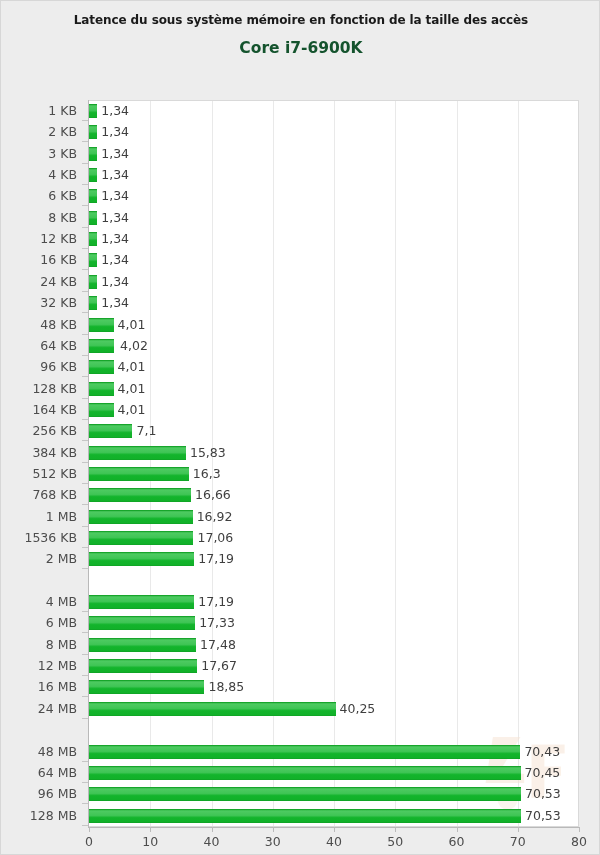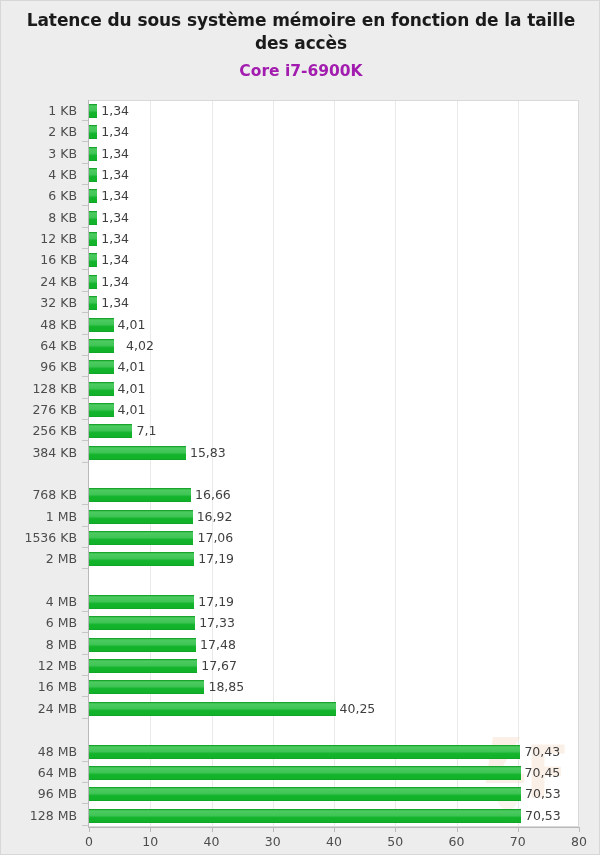--- a/index.html
+++ b/index.html
@@ -25,32 +25,32 @@
 
   
   .title-block {
     position: absolute;
     left: 0;
     top: 8px;
     width: 600px;
     text-align: center;
   }
   .chart-title {
-    font-size: 17px;
+    font-size: 12px;
     font-weight: bold;
     color: #1a1a1a;
     line-height: 23px;
     padding: 0 20px;
     letter-spacing: -0.1px;
   }
   .chart-subtitle {
     margin-top: 6px;
     font-size: 15.5px;
     font-weight: bold;
-    color: #a21caf;
+    color: #14532d;
     line-height: 20px;
   }
 
   
   .plot-frame {
     position: absolute;
     left: 87px;
     top: 99px;
     width: 491px;
     height: 727px;
@@ -278,51 +278,57 @@
       <div class="row" style="top: 213.5px;">
         <div class="cat-label">48 KB</div>
         <div class="y-tick"></div>
         <div class="bar" title="48 KB: 4,01" style="width: 24.5612px;"></div>
         <div class="bar-value" style="left: 112.561px;">4,01</div>
       </div>
       <div class="row" style="top: 234.85px;">
         <div class="cat-label">64 KB</div>
         <div class="y-tick"></div>
         <div class="bar" title="64 KB: 4,02" style="width: 24.6225px;"></div>
-        <div class="bar-value" style="left: 121px;">4,02</div>
+        <div class="bar-value" style="left: 115px;">4,02</div>
       </div>
       <div class="row" style="top: 256.2px;">
         <div class="cat-label">96 KB</div>
         <div class="y-tick"></div>
         <div class="bar" title="96 KB: 4,01" style="width: 24.5612px;"></div>
         <div class="bar-value" style="left: 112.561px;">4,01</div>
       </div>
       <div class="row" style="top: 277.55px;">
         <div class="cat-label">128 KB</div>
         <div class="y-tick"></div>
         <div class="bar" title="128 KB: 4,01" style="width: 24.5612px;"></div>
         <div class="bar-value" style="left: 112.561px;">4,01</div>
       </div>
       <div class="row" style="top: 298.9px;">
-        <div class="cat-label">276 KB</div>
+        <div class="cat-label">164 KB</div>
         <div class="y-tick"></div>
         <div class="bar" title="192 KB: 4,01" style="width: 24.5612px;"></div>
         <div class="bar-value" style="left: 112.561px;">4,01</div>
       </div>
       <div class="row" style="top: 320.25px;">
         <div class="cat-label">256 KB</div>
         <div class="y-tick"></div>
         <div class="bar" title="256 KB: 7,1" style="width: 43.4875px;"></div>
         <div class="bar-value" style="left: 131.488px;">7,1</div>
       </div>
       <div class="row" style="top: 341.6px;">
         <div class="cat-label">384 KB</div>
         <div class="y-tick"></div>
         <div class="bar" title="384 KB: 15,83" style="width: 96.9587px;"></div>
         <div class="bar-value" style="left: 184.959px;">15,83</div>
+      </div>
+      <div class="row" style="top: 362.95px;">
+        <div class="cat-label">512 KB</div>
+        <div class="y-tick"></div>
+        <div class="bar" title="512 KB: 16,3" style="width: 99.8375px;"></div>
+        <div class="bar-value" style="left: 187.838px;">16,3</div>
       </div>
       <div class="row" style="top: 384.3px;">
         <div class="cat-label">768 KB</div>
         <div class="y-tick"></div>
         <div class="bar" title="768 KB: 16,66" style="width: 102.042px;"></div>
         <div class="bar-value" style="left: 190.042px;">16,66</div>
       </div>
       <div class="row" style="top: 405.65px;">
         <div class="cat-label">1 MB</div>
         <div class="y-tick"></div>

